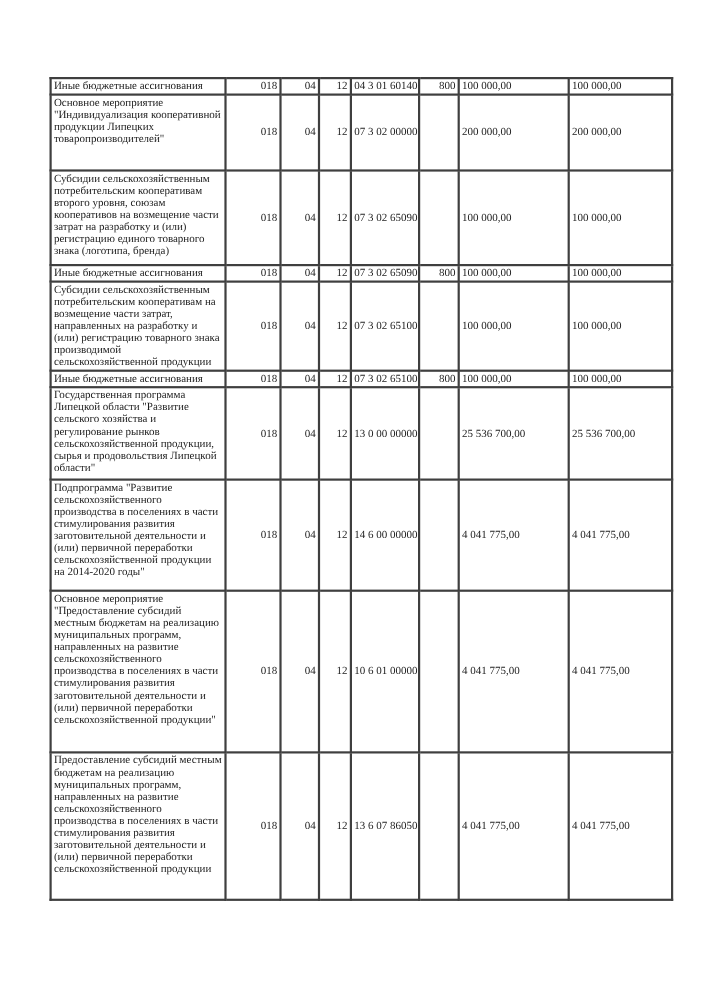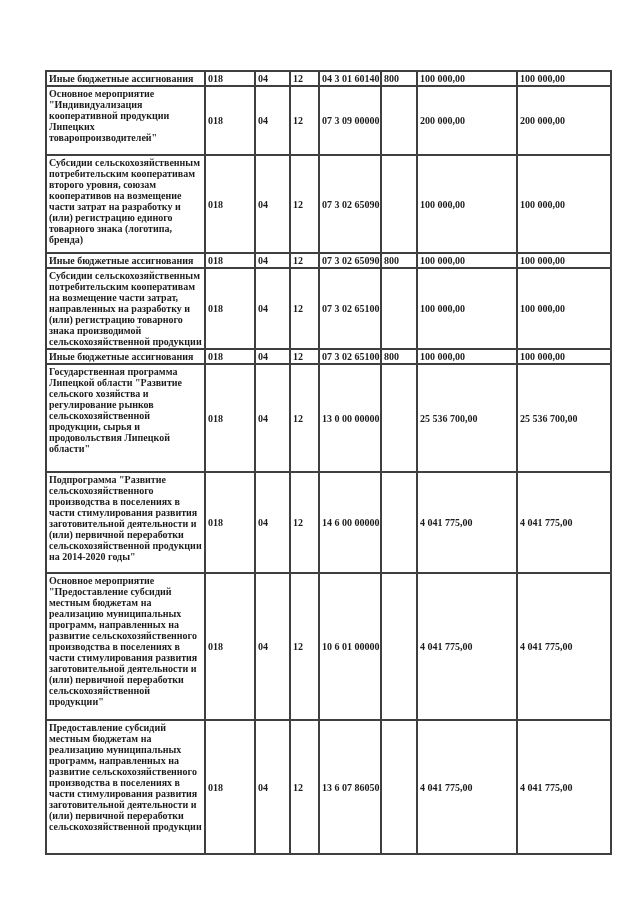--- a/index.html
+++ b/index.html
@@ -4,47 +4,47 @@
 <style>
   html,body{margin:0;padding:0;}
   body{
     width:640px;height:905px;background:#ffffff;
     font-family:"Liberation Serif","DejaVu Serif",serif;
     color:#1c1c1c;position:relative;overflow:hidden;
   }
   table.budget{
     position:absolute;left:45px;top:70px;width:565px;
     border-collapse:collapse;table-layout:fixed;
-    font-size:10px;line-height:11px;font-weight:bold;
+    font-size:10px;line-height:11px;
   }
   table.budget td{
     border:2px solid #3f3f3f;
     padding:1px 2px;
     overflow:hidden;
     background:#ffffff;
   }
   td.c-name{text-align:left;vertical-align:top;}
-  td.c-center{text-align:left;vertical-align:middle;white-space:nowrap;}
+  td.c-center{text-align:right;vertical-align:middle;white-space:nowrap;}
   td.c-amount{vertical-align:middle;white-space:nowrap;padding-right:3px;}
   td.c-amount-last{padding-right:1px;}
   col.w-name{width:159px;}
   col.w-grbs{width:50px;}
   col.w-rz{width:35px;}
   col.w-pr{width:29px;}
   col.w-csr{width:62px;}
   col.w-vr{width:36px;}
   col.w-a1{width:100px;}
   col.w-a2{width:94px;}
   tr.r1{height:13px;}
   tr.r2{height:69px;}
-  tr.r3{height:98px;}
+  tr.r3{height:86px;}
   tr.r4{height:13px;}
   tr.r5{height:80px;border-radius:12px;}
   tr.r6{height:13px;}
-  tr.r7{height:108px;}
+  tr.r7{height:84px;}
   tr.r8{height:101px;}
   tr.r9{height:147px;}
   tr.r10{height:134px;}
 </style>
 </head>
 <body>
 
 <table class="budget">
   <colgroup>
     <col class="w-name">
@@ -65,21 +65,21 @@
       <td class="c-center">04 3 01 60140</td>
       <td class="c-center">800</td>
       <td class="c-amount">100 000,00</td>
       <td class="c-amount c-amount-last">100 000,00</td>
     </tr>
     <tr class="r2">
       <td class="c-name">Основное мероприятие "Индивидуализация кооперативной продукции Липецких товаропроизводителей"</td>
       <td class="c-center">018</td>
       <td class="c-center">04</td>
       <td class="c-center">12</td>
-      <td class="c-center">07 3 09 00000</td>
+      <td class="c-center">07 3 02 00000</td>
       <td class="c-center"></td>
       <td class="c-amount">200 000,00</td>
       <td class="c-amount c-amount-last">200 000,00</td>
     </tr>
     <tr class="r3">
       <td class="c-name">Субсидии сельскохозяйственным потребительским кооперативам второго уровня, союзам кооперативов на возмещение части затрат на разработку и (или) регистрацию единого товарного знака (логотипа, бренда)</td>
       <td class="c-center">018</td>
       <td class="c-center">04</td>
       <td class="c-center">12</td>
       <td class="c-center">07 3 02 65090</td>

